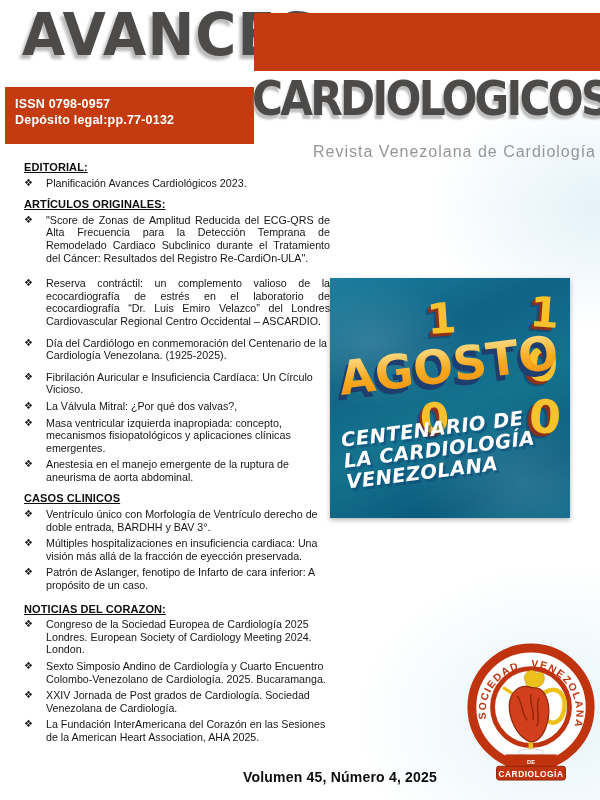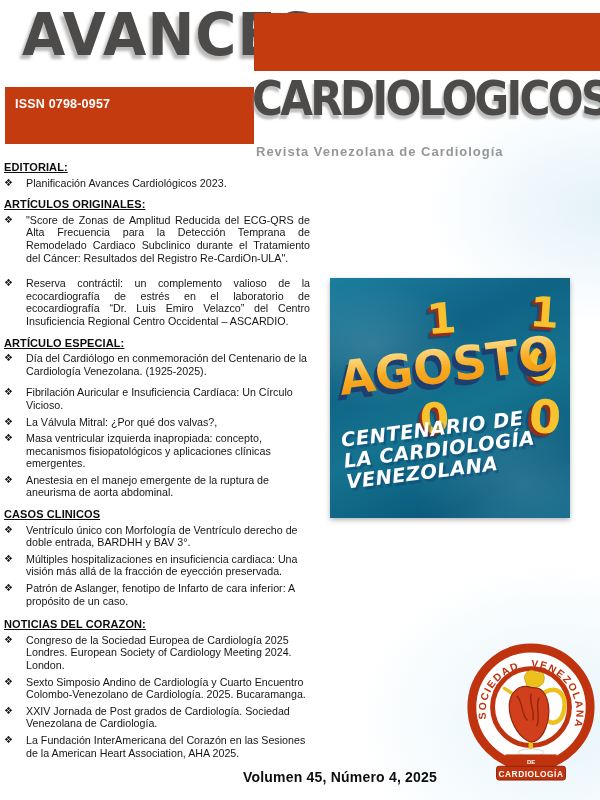--- a/index.html
+++ b/index.html
@@ -23,25 +23,25 @@
   .bar-left{position:absolute;left:5px;top:87px;width:249px;height:57px;padding:9px 8px 0 10px;box-sizing:border-box;}
   .bar-left .l1,.bar-left .l2{color:#ffffff;font-weight:700;font-size:12.5px;line-height:16px;letter-spacing:.2px;}
   .title-card{
     position:absolute;left:252px;top:66px;
     font-family:"DejaVu Sans",sans-serif;font-weight:700;font-size:46px;line-height:62px;
     color:#4c4b49;letter-spacing:-3px;white-space:nowrap;
     text-shadow:-2px 3px 2px rgba(130,130,130,.5);
     transform:scaleX(.92) scaleY(1.05);transform-origin:left top;
   }
   .subtitle{
-    position:absolute;left:256px;top:144px;width:340px;text-align:left;
-    color:#969696;font-size:13px;line-height:15.5px;letter-spacing:1px;font-weight:bold;
-  }
-  
-  .toc{position:absolute;left:4px;top:161px;width:306px;color:#161616;font-size:10.7px;line-height:12.6px;}
+    position:absolute;left:256px;top:144px;width:340px;text-align:right;
+    color:#969696;font-size:16px;line-height:15.5px;letter-spacing:1px;
+  }
+  
+  .toc{position:absolute;left:24px;top:161px;width:306px;color:#161616;font-size:10.7px;line-height:12.6px;}
   .sec{margin:0 0 9px 0;}
   .sec.gap-top{margin-top:11px;}
   .heading{font-weight:700;text-decoration:underline;font-size:11px;color:#0d0d0d;margin:0 0 3px 0;letter-spacing:.1px;}
   .item{display:flex;margin:0 0 4px 0;}
   .item.m-lg{margin-bottom:13px;}
   .bullet{flex:0 0 22px;font-size:10px;color:#1a1a1a;padding-top:0;}
   .itxt{flex:1;}
   .just .itxt{text-align:justify;}
   
   .poster{
@@ -73,20 +73,21 @@
 </style>
 </head>
 <body>
 
 <div id="page">
 
   <div class="title-av">AVANCES</div>
   <div class="bar-top" style="background:#C43B10;"></div>
   <div class="bar-left" style="background:#C43B10;">
     <div class="l1">ISSN 0798-0957</div>
+    <div class="l2">Depósito legal:pp.77-0132</div>
   </div>
   <div class="title-card">CARDIOLOGICOS</div>
   <div class="subtitle">
     <div>Revista Venezolana de Cardiología</div>
   </div>
 
   <div class="toc">
 
     <div class="sec">
       <div class="heading">EDITORIAL:</div>
@@ -97,26 +98,25 @@
     </div>
 
     <div class="sec">
       <div class="heading">ARTÍCULOS ORIGINALES:</div>
       <div class="item just m-lg">
         <span class="bullet">❖</span>
         <span class="itxt">"Score de Zonas de Amplitud Reducida del ECG-QRS de Alta Frecuencia para la Detección Temprana de Remodelado Cardiaco Subclinico durante el Tratamiento del Cáncer: Resultados del Registro Re-CardiOn-ULA".</span>
       </div>
       <div class="item just">
         <span class="bullet">❖</span>
-        <span class="itxt">Reserva contráctil: un complemento valioso de la ecocardiografía de estrés en el laboratorio de ecocardiografía “Dr. Luis Emiro Velazco” del Centro Insuficiencia Regional Centro Occidental – ASCARDIO.</span>
-      </div>
-    </div>
-
-    <div class="sec">
-      <div class="heading">ARTÍCULO ESPECIAL:</div>
+        <span class="itxt">Reserva contráctil: un complemento valioso de la ecocardiografía de estrés en el laboratorio de ecocardiografía “Dr. Luis Emiro Velazco” del Londres Cardiovascular Regional Centro Occidental – ASCARDIO.</span>
+      </div>
+    </div>
+
+    <div class="sec">
       <div class="item">
         <span class="bullet">❖</span>
         <span class="itxt">Día del Cardiólogo en conmemoración del Centenario de la Cardiología Venezolana.  (1925-2025).</span>
       </div>
     </div>
 
     <div class="sec">
       <div class="item">
         <span class="bullet">❖</span>
         <span class="itxt">Fibrilación Auricular e Insuficiencia Cardíaca: Un Círculo Vicioso.</span>

